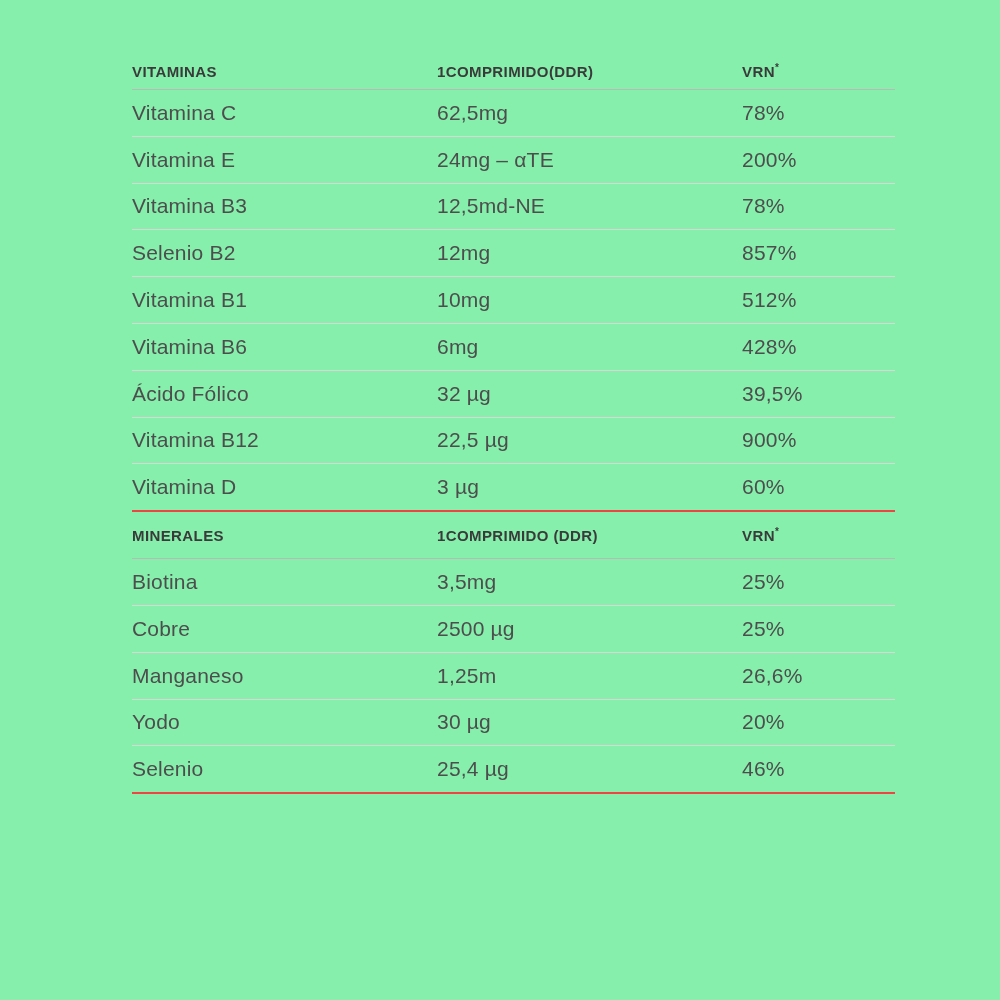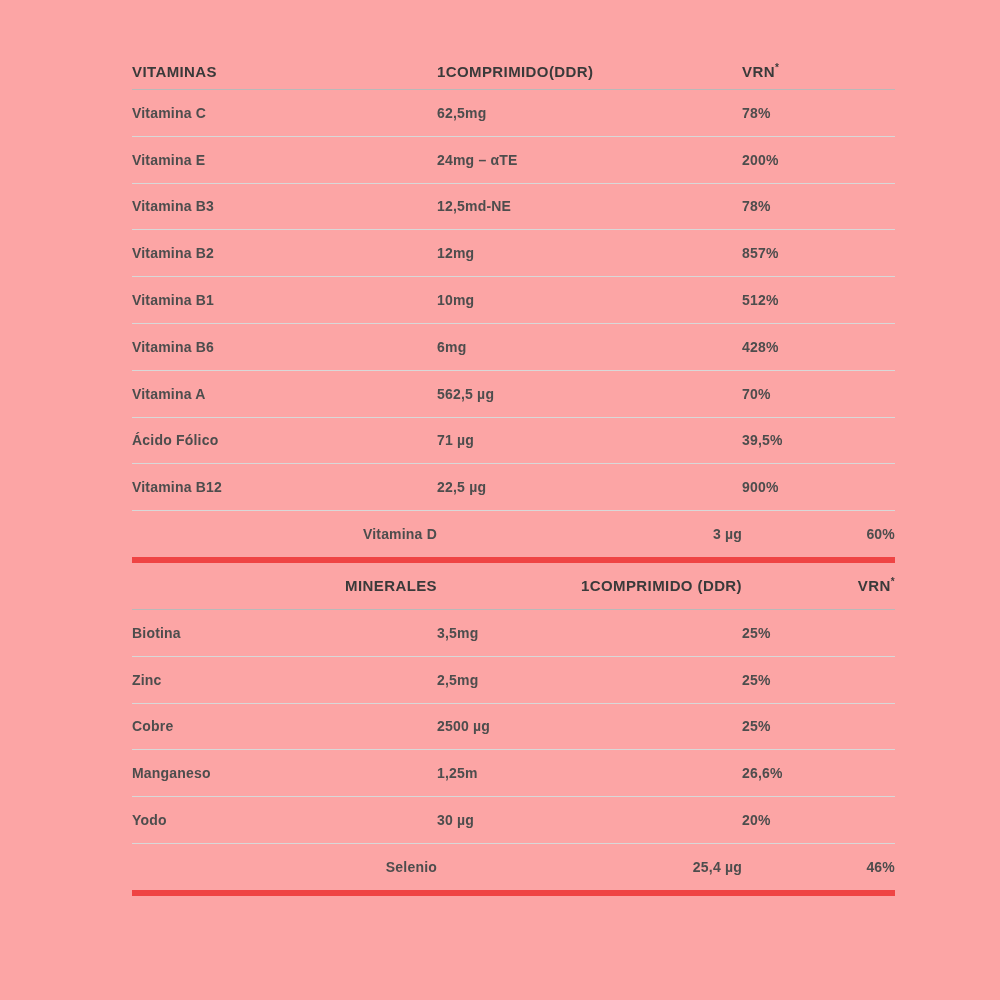--- a/index.html
+++ b/index.html
@@ -12,65 +12,63 @@
     background: #ffffff;
     font-family: "Liberation Sans", sans-serif;
     color: #4a4a4a;
     -webkit-font-smoothing: antialiased;
   }
   .page {
     box-sizing: border-box;
     width: 1000px;
     height: 1000px;
     padding: 30px 105px 0 132px;
-    background: #fca5a5;
+    background: #86efac;
   }
   table.nutrition {
     width: 763px;
     border-collapse: collapse;
     table-layout: fixed;
   }
   table.nutrition col.c-name { width: 305px; }
   table.nutrition col.c-amount { width: 305px; }
   table.nutrition col.c-vrn { width: 153px; }
 
   table.nutrition th,
   table.nutrition td {
     text-align: left;
     vertical-align: middle;
     border-bottom: 1px solid #d8d8d8;
     padding: 0;
     height: 45.8px;
-    font-weight: bold;
-    font-size: 14px;
+    font-weight: normal;
+    font-size: 21px;
     letter-spacing: 0.2px;
     color: #4d4d4d;
   }
   table.nutrition thead th,
   table.nutrition tr.section-head td {
     font-weight: bold;
     color: #3a3a3a;
     font-size: 15px;
     letter-spacing: 0.4px;
   }
   table.nutrition thead th {
     border-bottom: 1px solid #b9b9b9;
     height: 50px;
     vertical-align: bottom;
     padding-bottom: 9px;
   }
   table.nutrition tr.section-head td {
     border-bottom: 1px solid #b9b9b9;
-    border-top: 5px solid #d946ef;
+    border-top: 2px solid #d946ef;
     height: 46px;
-    text-align: right;
   }
   table.nutrition tr:last-child td {
-    border-bottom: 6px solid #ef4444;
-    text-align: right;
+    border-bottom: 2px solid #ef4444;
   }
   .sup {
     font-size: 10px;
     vertical-align: super;
     line-height: 0;
   }
 </style>
 </head>
 <body>
 
@@ -98,42 +96,37 @@
         <td>Vitamina E</td>
         <td>24mg – αTE</td>
         <td>200%</td>
       </tr>
       <tr>
         <td>Vitamina B3</td>
         <td>12,5md-NE</td>
         <td>78%</td>
       </tr>
       <tr>
-        <td>Vitamina B2</td>
+        <td>Selenio B2</td>
         <td>12mg</td>
         <td>857%</td>
       </tr>
       <tr>
         <td>Vitamina B1</td>
         <td>10mg</td>
         <td>512%</td>
       </tr>
       <tr>
         <td>Vitamina B6</td>
         <td>6mg</td>
         <td>428%</td>
       </tr>
       <tr>
-        <td>Vitamina A</td>
-        <td>562,5 µg</td>
-        <td>70%</td>
-      </tr>
-      <tr>
         <td>Ácido Fólico</td>
-        <td>71 µg</td>
+        <td>32 µg</td>
         <td>39,5%</td>
       </tr>
       <tr>
         <td>Vitamina B12</td>
         <td>22,5 µg</td>
         <td>900%</td>
       </tr>
       <tr>
         <td>Vitamina D</td>
         <td>3 µg</td>
@@ -142,25 +135,20 @@
     </tbody>
     <tbody>
       <tr class="section-head">
         <td>MINERALES</td>
         <td>1COMPRIMIDO (DDR)</td>
         <td><span>VRN</span><span class="sup">*</span></td>
       </tr>
       <tr>
         <td>Biotina</td>
         <td>3,5mg</td>
-        <td>25%</td>
-      </tr>
-      <tr>
-        <td>Zinc</td>
-        <td>2,5mg</td>
         <td>25%</td>
       </tr>
       <tr>
         <td>Cobre</td>
         <td>2500 µg</td>
         <td>25%</td>
       </tr>
       <tr>
         <td>Manganeso</td>
         <td>1,25m</td>

